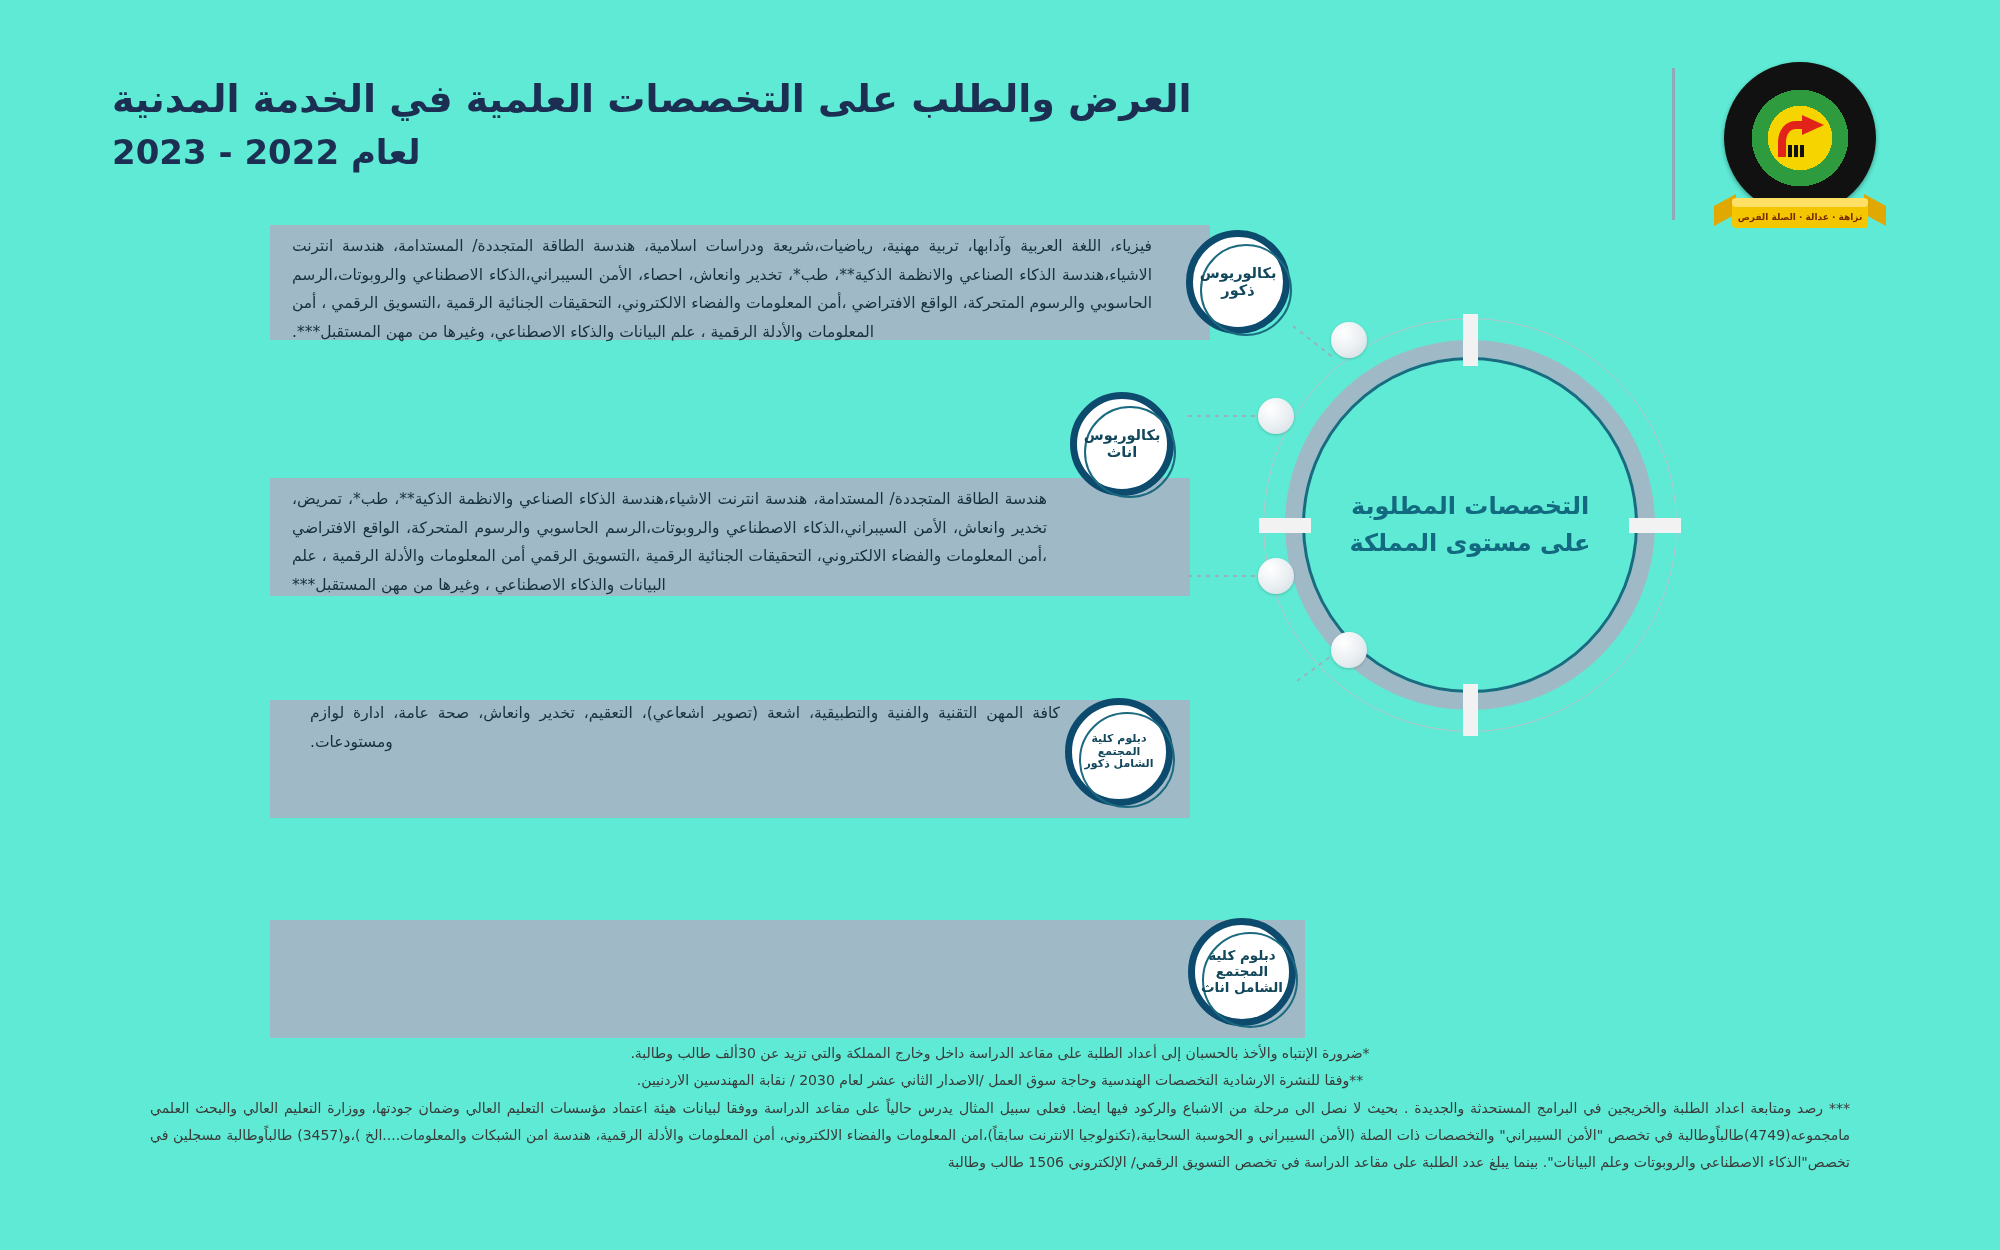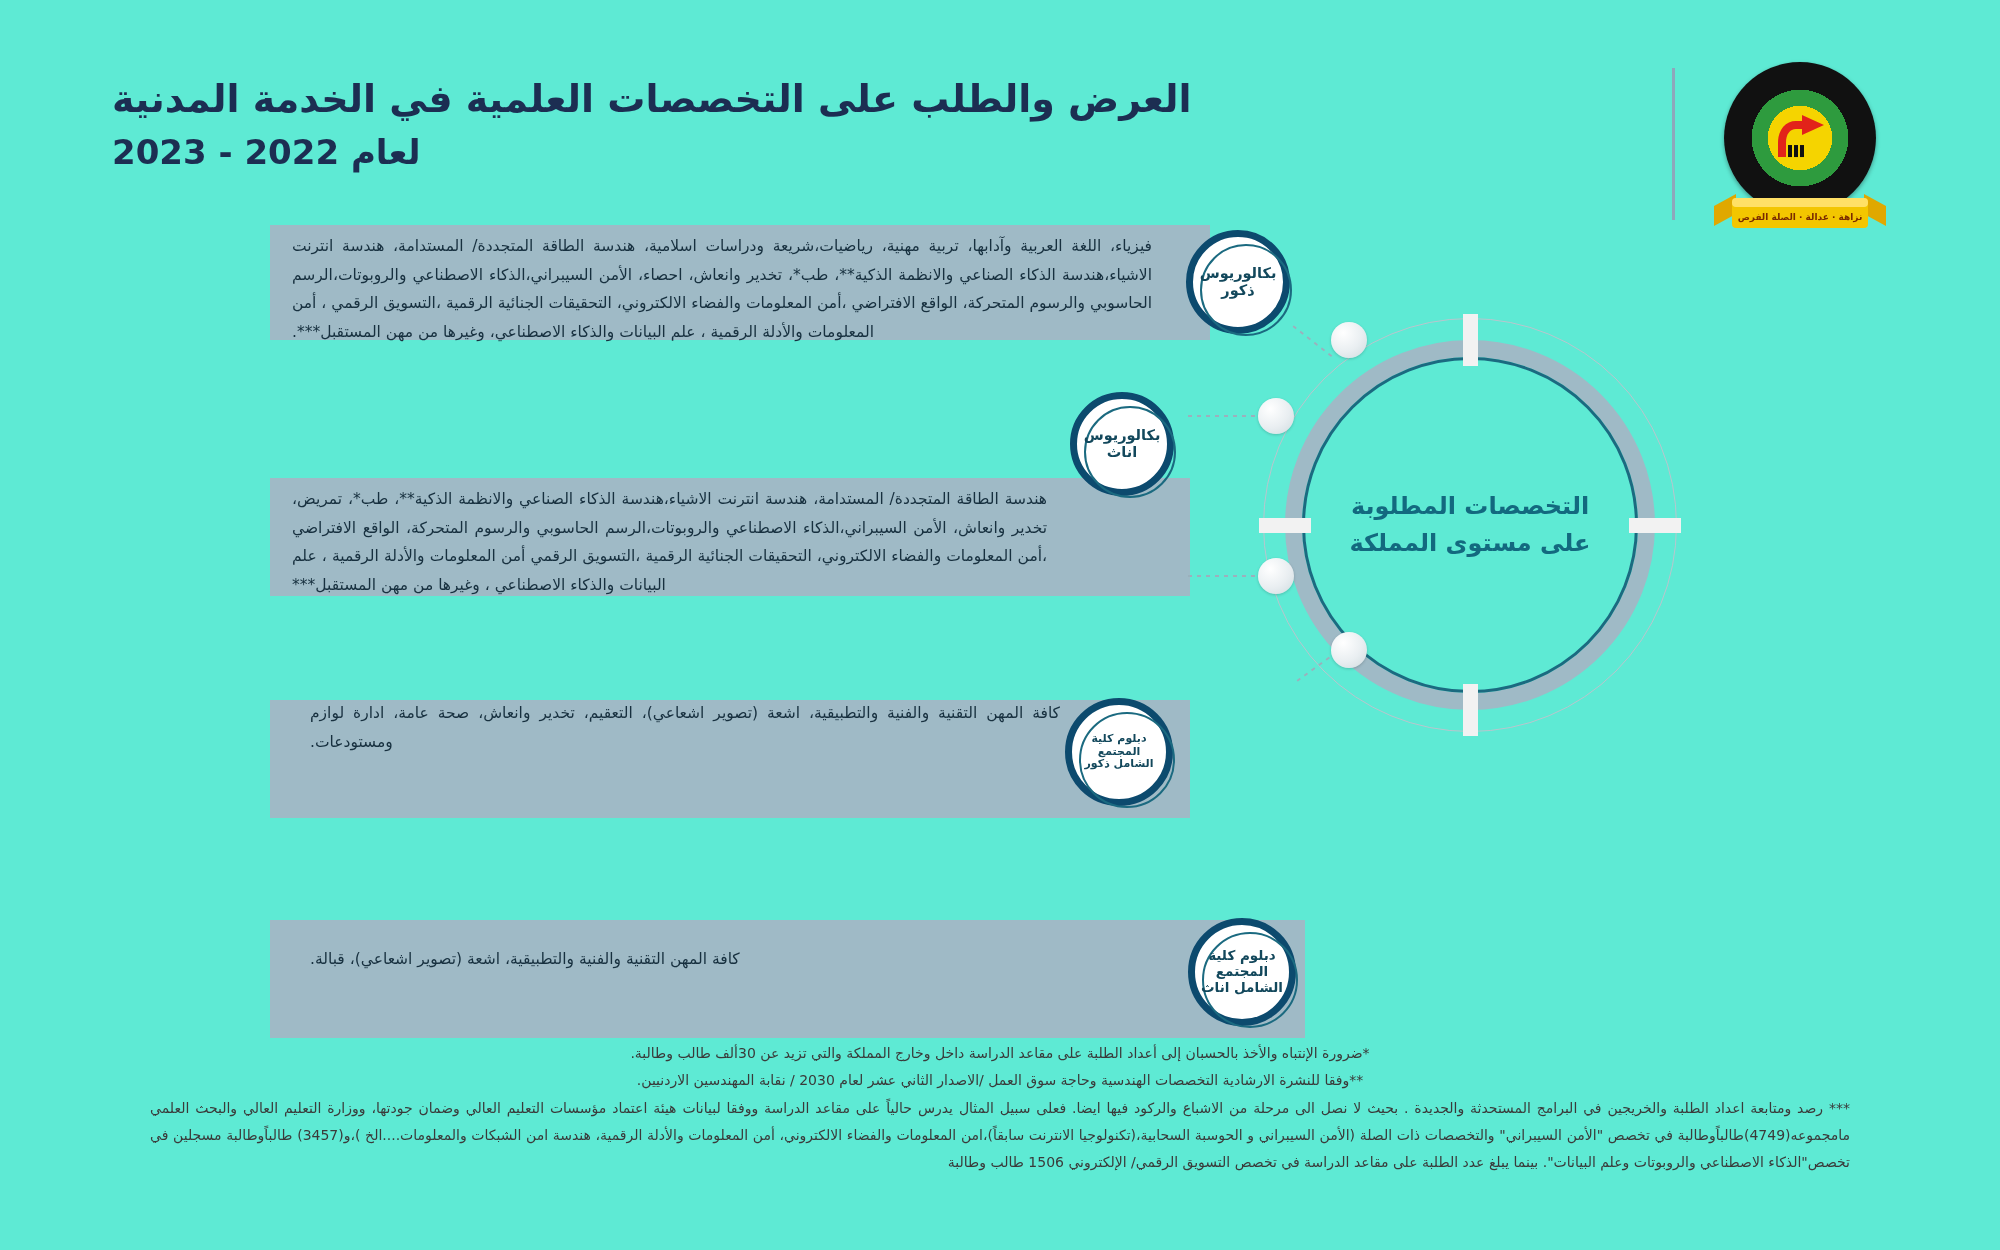--- a/index.html
+++ b/index.html
@@ -199,21 +199,20 @@
 اناث</span>
     </div>
 
     <div class="bar" style="left:270px;top:460px;width:920px;height:118px;"></div>
     <div class="bar-text" style="left:310px;top:459px;width:750px;">كافة المهن التقنية والفنية والتطبيقية، اشعة (تصوير اشعاعي)، التعقيم، تخدير وانعاش، صحة عامة، ادارة لوازم ومستودعات.</div>
     <div class="node" style="left:1065px;top:458px;width:108px;height:108px;">
       <span style="font-size:11px;line-height:1.18;">دبلوم كلية المجتمع الشامل ذكور</span>
     </div>
 
     <div class="bar" style="left:270px;top:680px;width:1035px;height:118px;"></div>
-    <div class="bar-text" style="left:310px;top:705px;width:840px;">كافة المهن التقنية والفنية والتطبيقية، اشعة (تصوير اشعاعي)، قبالة.</div>
     <div class="node" style="left:1188px;top:678px;width:108px;height:108px;">
       <span style="font-size:13.5px;line-height:1.18;">دبلوم كلية المجتمع الشامل اناث</span>
     </div>
   </div>
 
   <div class="notes">
     <div class="note n1">*ضرورة  الإنتباه والأخذ بالحسبان إلى أعداد الطلبة على مقاعد الدراسة داخل وخارج المملكة والتي تزيد عن  30ألف طالب وطالبة.</div>
     <div class="note n2">**وفقا للنشرة الارشادية التخصصات الهندسية وحاجة سوق العمل /الاصدار الثاني عشر لعام 2030 / نقابة المهندسين الاردنيين.</div>
     <div class="note multi">*** رصد ومتابعة اعداد الطلبة والخريجين في البرامج المستحدثة والجديدة . بحيث لا نصل الى مرحلة من الاشباع والركود فيها ايضا. فعلى سبيل المثال يدرس حالياً على مقاعد الدراسة ووفقا لبيانات هيئة اعتماد مؤسسات التعليم العالي وضمان جودتها، ووزارة التعليم العالي والبحث العلمي مامجموعه(4749)طالباًوطالبة في تخصص "الأمن السيبراني" والتخصصات ذات الصلة (الأمن السيبراني و الحوسبة السحابية،(تكنولوجيا الانترنت سابقاً)،امن المعلومات والفضاء الالكتروني، أمن المعلومات والأدلة الرقمية، هندسة امن الشبكات والمعلومات....الخ )،و(3457) طالباًوطالبة مسجلين في تخصص"الذكاء الاصطناعي والروبوتات وعلم البيانات". بينما يبلغ عدد الطلبة على مقاعد الدراسة في  تخصص التسويق الرقمي/ الإلكتروني 1506 طالب وطالبة</div>
   </div>

